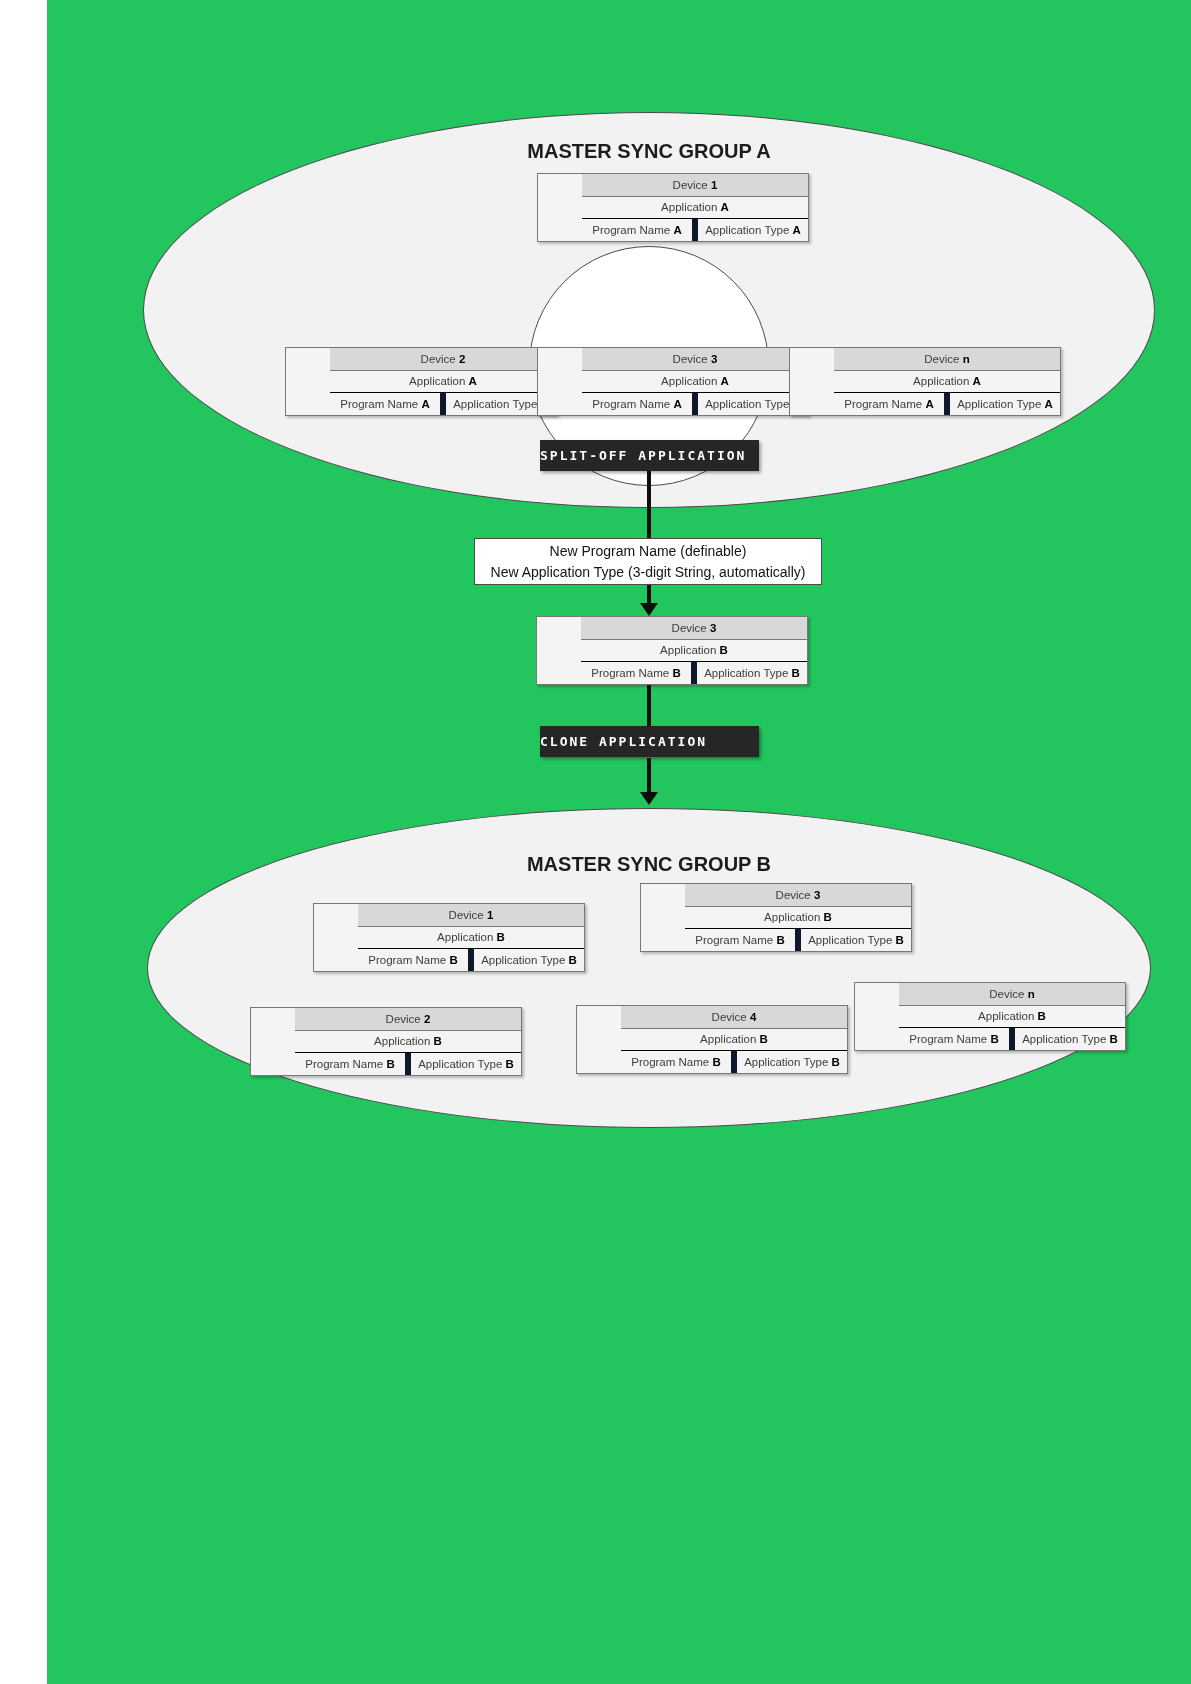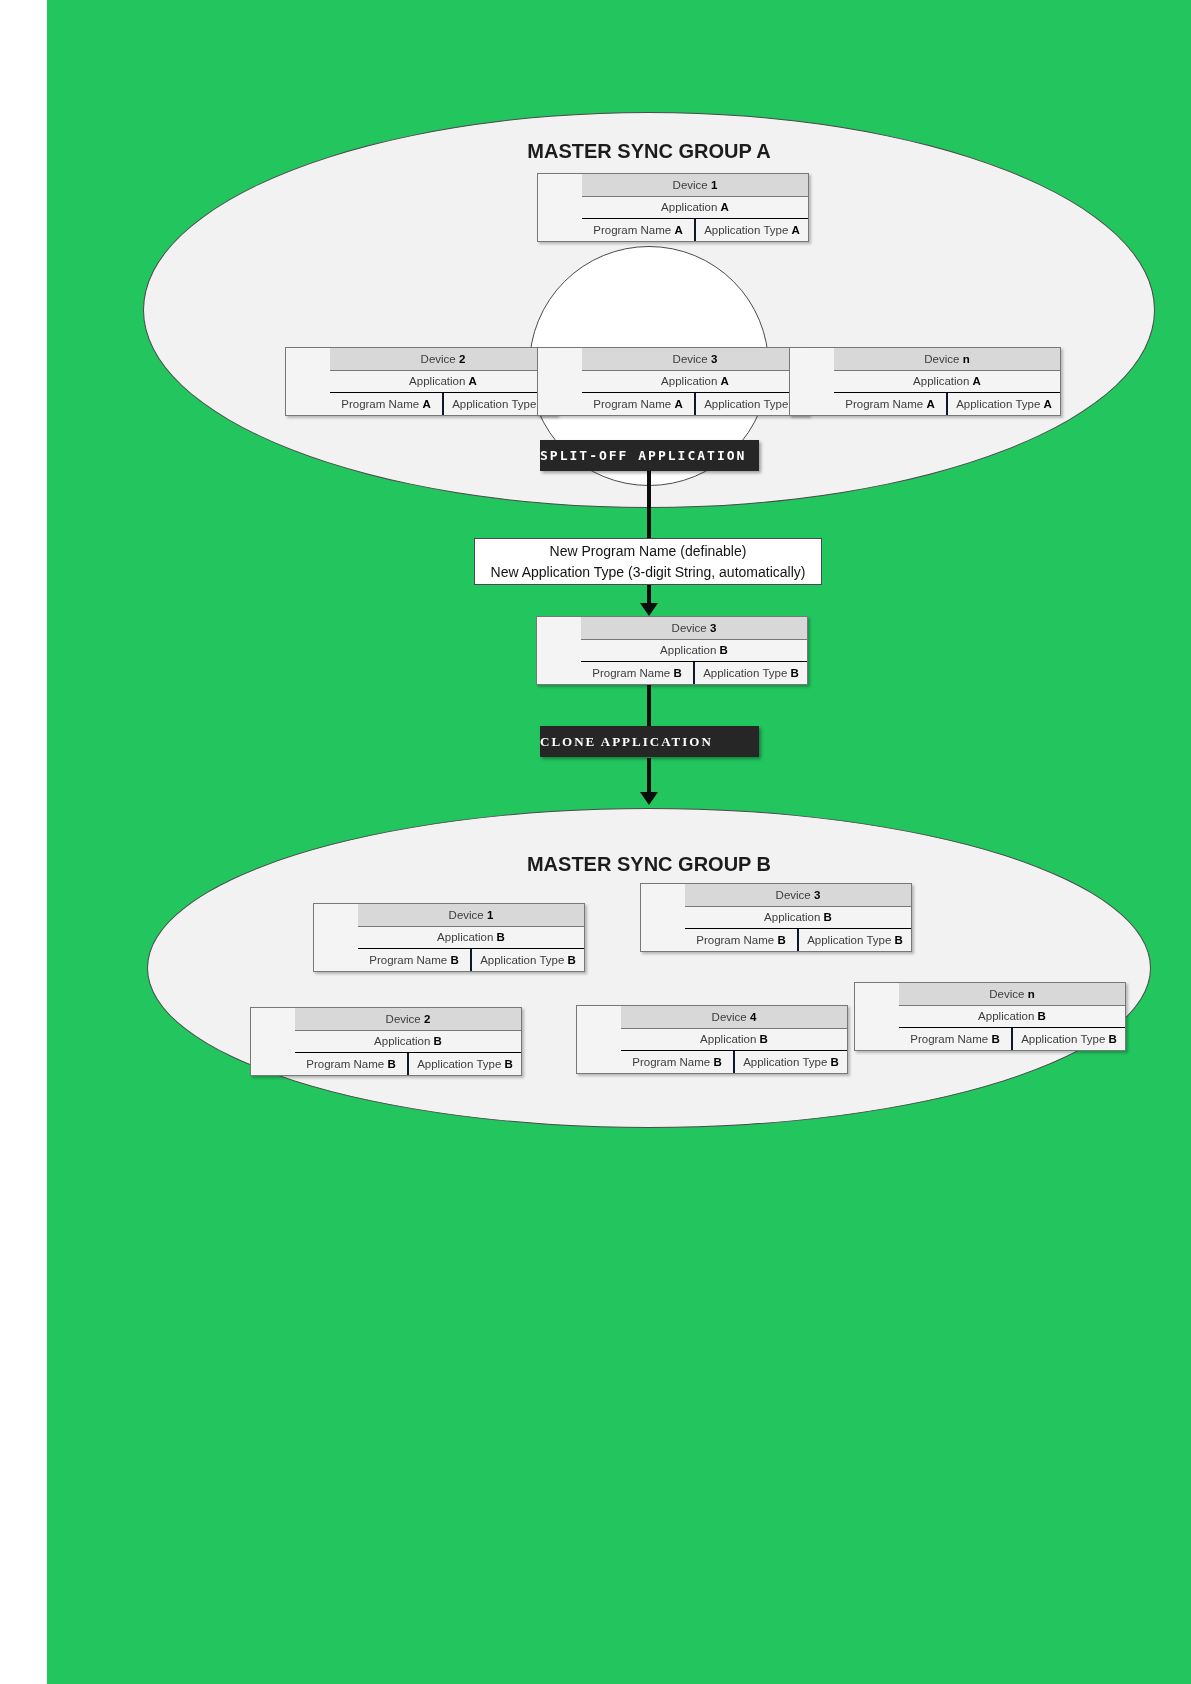--- a/index.html
+++ b/index.html
@@ -22,21 +22,21 @@
   .dev {
     position:absolute; width:226px; border:1px solid #787878; background:#f4f4f4;
     box-shadow:1.5px 1.5px 2.5px rgba(0,0,0,0.25);
     font-size:11.5px; color:#3d3d3d; text-align:center;padding-left:44px;
   }
   .dev b { color:#000; }
   .dev-head { height:22px; line-height:22px; background:#d8d8d8; border-bottom:1px solid #787878; }
   .dev-app  { height:21px; line-height:21px; background:#f4f4f4; border-bottom:1px solid #000000; }
   .dev-cells{ display:flex; height:22px; line-height:22px; }
   .dev-cell { flex:1; overflow:hidden; white-space:nowrap; }
-  .dev-cell + .dev-cell { border-left:2px solid #0f172a;text-align:center; }
+  .dev-cell + .dev-cell { border-left:6px solid #0f172a;text-align:center; }
   .black-label {
     position:absolute; height:31px; line-height:31px; background:#262626; color:#ffffff;
     font-family:"DejaVu Sans Mono","Liberation Mono",monospace; font-weight:bold;
     font-size:13px; letter-spacing:2px; 
     box-shadow:2px 2px 3px rgba(0,0,0,0.35); white-space:nowrap;
   }
   .note-box {
     position:absolute; background:#ffffff; border:1px solid #4a4a4a; box-sizing:border-box;
     text-align:center; font-size:14px; color:#141414; line-height:21px; padding-top:2px;
   }
@@ -106,21 +106,21 @@
   <div class="dev" style="left:489px; top:616px;">
     <div class="dev-head"><span>Device</span> <b>3</b></div>
     <div class="dev-app"><span>Application</span> <b>B</b></div>
     <div class="dev-cells">
       <div class="dev-cell"><span>Program Name</span> <b>B</b></div>
       <div class="dev-cell"><span>Application Type</span> <b>B</b></div>
     </div>
   </div>
 
   <div class="vline" style="left:600px; top:685px; height:41px;"></div>
-  <div class="black-label" style="left:493px; top:726px; width:219px;font-family:Liberation Serif, serif;">CLONE APPLICATION</div>
+  <div class="black-label" style="left:493px; top:726px; width:219px;">CLONE APPLICATION</div>
   <div class="vline" style="left:600px; top:758px; height:35px;"></div>
   <div class="arrowhead" style="left:593px; top:792px;"></div>
 
   <div class="ellipse" style="left:100px; top:808px; width:1004px; height:320px;"></div>
   <div class="g-title" style="left:602px; top:853px;">MASTER SYNC GROUP B</div>
 
   <div class="dev" style="left:266px; top:903px;">
     <div class="dev-head"><span>Device</span> <b>1</b></div>
     <div class="dev-app"><span>Application</span> <b>B</b></div>
     <div class="dev-cells">

